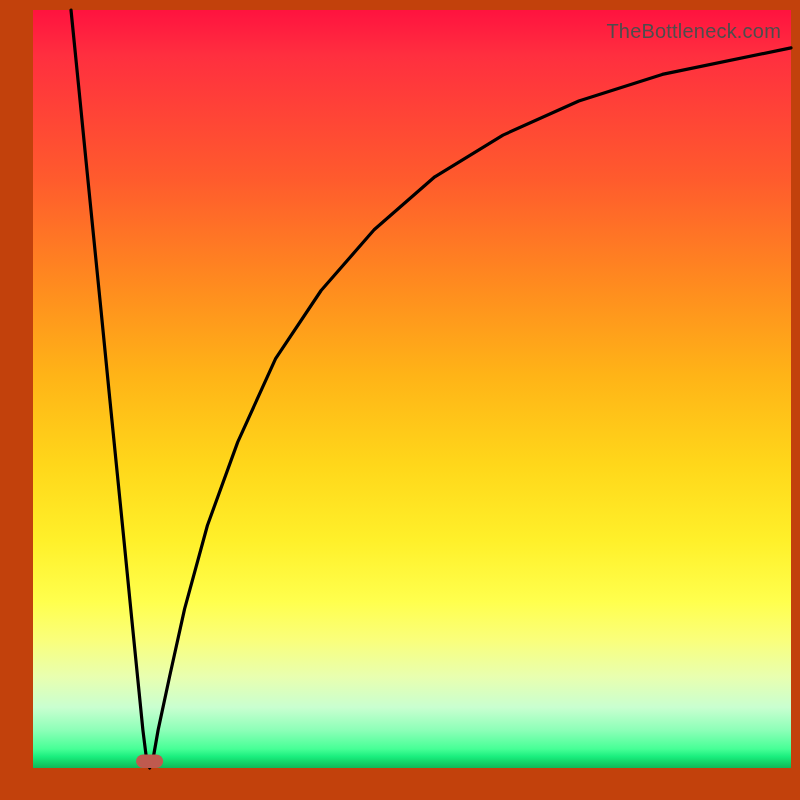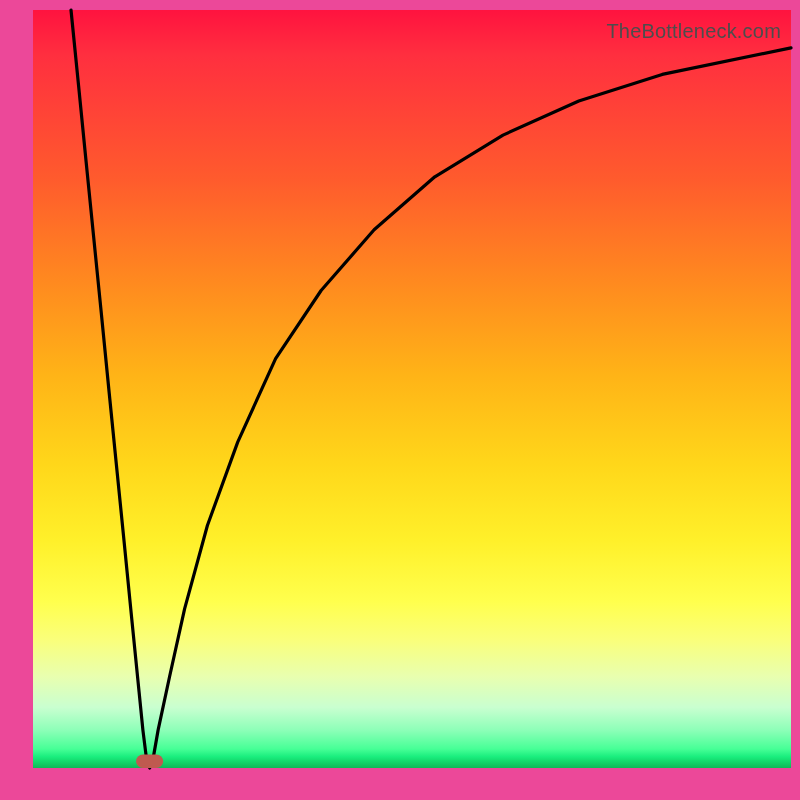--- a/index.html
+++ b/index.html
@@ -8,21 +8,21 @@
     width: 800px;
     height: 800px;
     background: #000;
     font-family: Arial, Helvetica, sans-serif;
     overflow: hidden;
   }
   .wrap {
     position: relative;
     width: 800px;
     height: 800px;
-    background: #ec4899;
+    background: #c2410c;
   }
   .plot {
     position: absolute;
     left: 33px;
     top: 10px;
     width: 758px;
     height: 758px;
     background: linear-gradient(to bottom,
       #ff133f 0%,
       #ff2f3f 6%,

